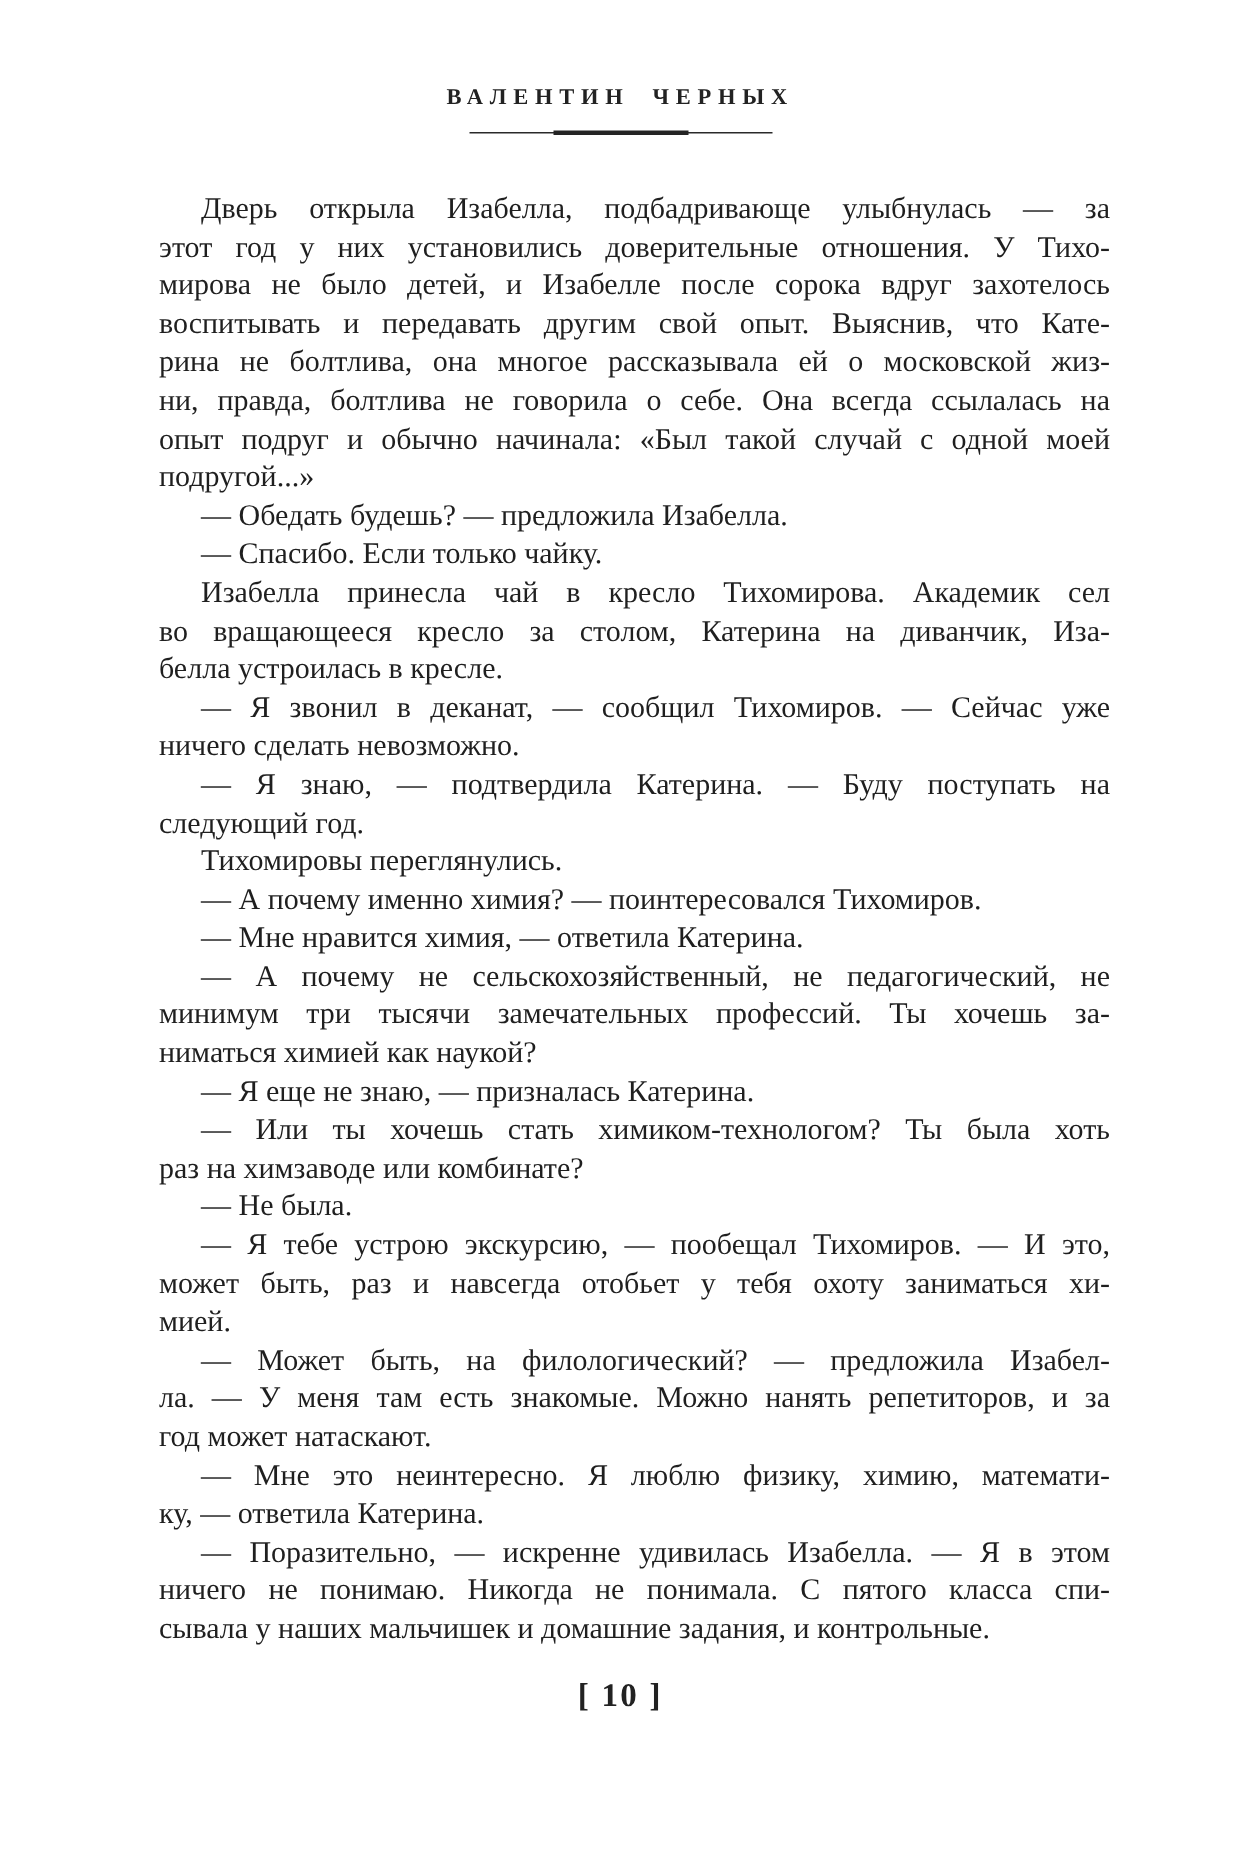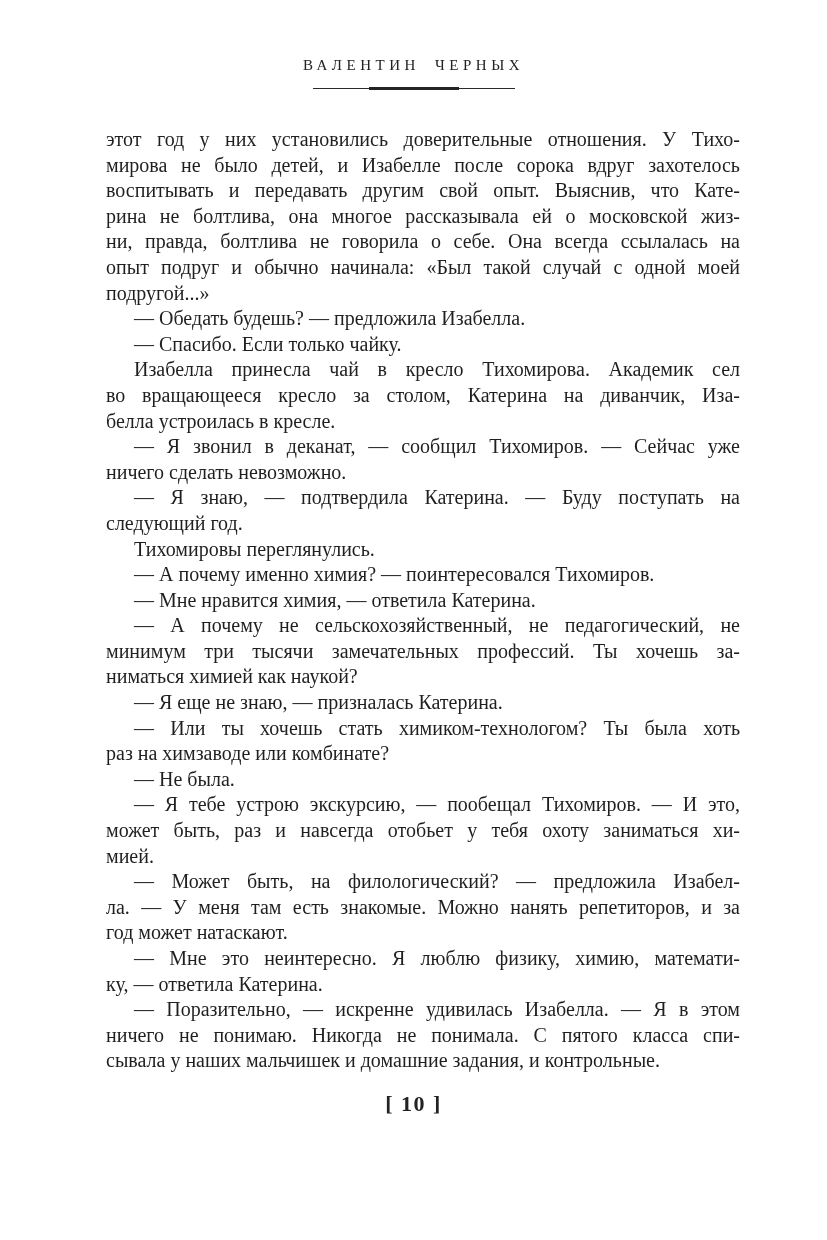--- a/index.html
+++ b/index.html
@@ -12,21 +12,21 @@
     width: 827px;
     height: 1240px;
     background: #ffffff;
     font-family: "Liberation Serif", serif;
     color: #1f1f1f;
     overflow: hidden;
   }
   .running-header {
     padding-top: 57px;
     text-align: center;
-    font-weight: 400;
+    font-weight: 700;
     font-size: 15px;
     letter-spacing: 4.5px;
     word-spacing: 7px;
     color: #222222;
   }
   .header-divider {
     position: relative;
     width: 202px;
     height: 3px;
     margin: 13px auto 0 auto;
@@ -75,20 +75,21 @@
 
 <div class="page">
   <div class="running-header">ВАЛЕНТИН ЧЕРНЫХ</div>
 
   <div class="header-divider">
     <span class="divider-thick"></span>
   </div>
 
   <div class="page-text" id="text-container">
       <div class="paragraph">
+        <div class="line first">Дверь открыла Изабелла, подбадривающе улыбнулась — за</div>
         <div class="line">этот год у них установились доверительные отношения. У Тихо-</div>
         <div class="line">мирова не было детей, и Изабелле после сорока вдруг захотелось</div>
         <div class="line">воспитывать и передавать другим свой опыт. Выяснив, что Кате-</div>
         <div class="line">рина не болтлива, она многое рассказывала ей о московской жиз-</div>
         <div class="line">ни, правда, болтлива не говорила о себе. Она всегда ссылалась на</div>
         <div class="line">опыт подруг и обычно начинала: «Был такой случай с одной моей</div>
         <div class="line last">подругой...»</div>
       </div>
       <div class="paragraph">
         <div class="line first last">— Обедать будешь? — предложила Изабелла.</div>

